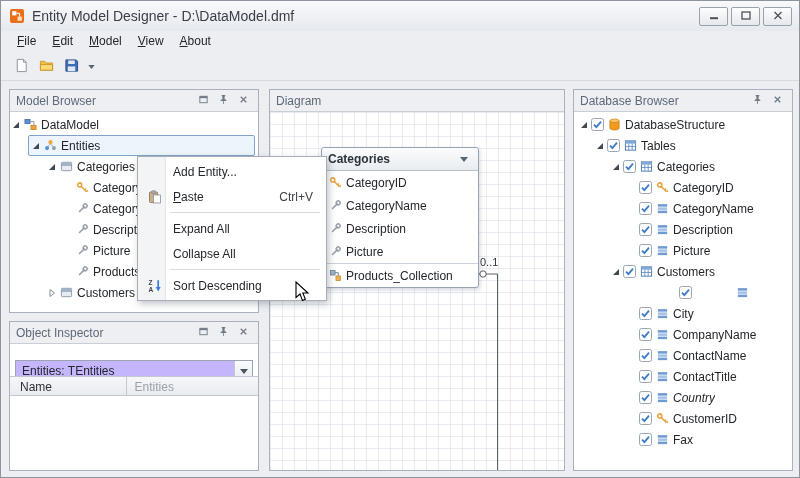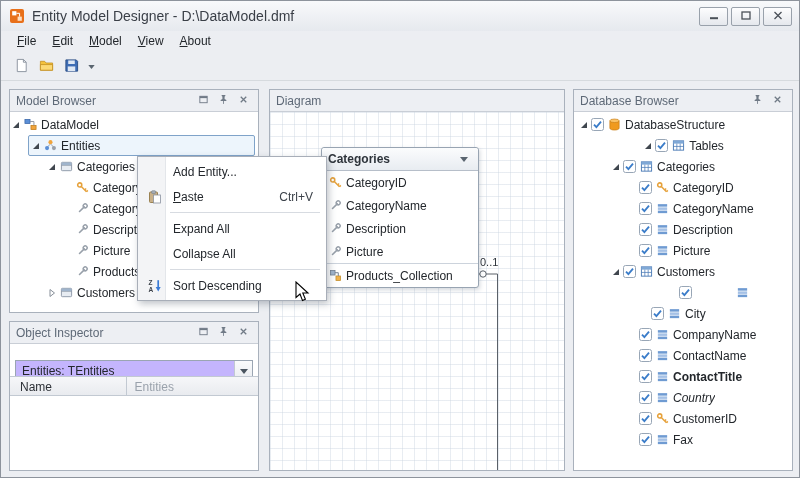--- a/index.html
+++ b/index.html
@@ -435,21 +435,21 @@
             </svg>
           </span>
           <span class="icon">
             <svg width="13" height="13" viewBox="0 0 14 14">
               <path d="M2 3v8c0 1.1 2.2 2 5 2s5-.9 5-2V3" fill="#f09a1e" stroke="#c67a10" stroke-width="0.7"></path>
               <ellipse cx="7" cy="3" rx="5" ry="1.9" fill="#fbc367" stroke="#c67a10" stroke-width="0.7"></ellipse>
             </svg>
           </span>
           <span class="lbl">DatabaseStructure</span>
         </div>
-        <div class="tree-row" style=" justify-content: center;">
+        <div class="tree-row" style="padding-left: 20px;">
           <span class="arrow">
             <svg width="10" height="10" viewBox="0 0 10 10">
               <polygon points="8,2 8,8 2,8" fill="#40474f"></polygon>
             </svg>
           </span>
           <span class="cbx">
             <svg width="13" height="13" viewBox="0 0 13 13">
               <rect x="0.5" y="0.5" width="12" height="12" rx="2" fill="#fff" stroke="#98a6b6"></rect>
               <path d="M3 6.6l2.4 2.6L10 3.7" fill="none" stroke="#3a7cc9" stroke-width="1.8"></path>
             </svg>
@@ -582,21 +582,21 @@
           </span>
           <span class="icon">
             <svg width="13" height="13" viewBox="0 0 14 14">
               <rect x="2" y="2.3" width="10" height="2.7" fill="#6f9bd2"></rect>
               <rect x="2" y="5.8" width="10" height="2.7" fill="#a5c1e6"></rect>
               <rect x="2" y="9.3" width="10" height="2.7" fill="#6f9bd2"></rect>
             </svg>
           </span>
           <span class="lbl">Address</span>
         </div>
-        <div class="tree-row" style="padding-left: 52px; margin-left: 12px;">
+        <div class="tree-row" style="padding-left: 52px;">
           <span class="arrow"></span>
           <span class="cbx">
             <svg width="13" height="13" viewBox="0 0 13 13">
               <rect x="0.5" y="0.5" width="12" height="12" rx="2" fill="#fff" stroke="#98a6b6"></rect>
               <path d="M3 6.6l2.4 2.6L10 3.7" fill="none" stroke="#3a7cc9" stroke-width="1.8"></path>
             </svg>
           </span>
           <span class="icon">
             <svg width="13" height="13" viewBox="0 0 14 14">
               <rect x="2" y="2.3" width="10" height="2.7" fill="#6f9bd2"></rect>
@@ -633,21 +633,21 @@
           </span>
           <span class="icon">
             <svg width="13" height="13" viewBox="0 0 14 14">
               <rect x="2" y="2.3" width="10" height="2.7" fill="#6f9bd2"></rect>
               <rect x="2" y="5.8" width="10" height="2.7" fill="#a5c1e6"></rect>
               <rect x="2" y="9.3" width="10" height="2.7" fill="#6f9bd2"></rect>
             </svg>
           </span>
           <span class="lbl">ContactName</span>
         </div>
-        <div class="tree-row" style="padding-left: 52px; font-weight: bold;">
+        <div class="tree-row" style="padding-left: 52px;">
           <span class="arrow"></span>
           <span class="cbx">
             <svg width="13" height="13" viewBox="0 0 13 13">
               <rect x="0.5" y="0.5" width="12" height="12" rx="2" fill="#fff" stroke="#98a6b6"></rect>
               <path d="M3 6.6l2.4 2.6L10 3.7" fill="none" stroke="#3a7cc9" stroke-width="1.8"></path>
             </svg>
           </span>
           <span class="icon">
             <svg width="13" height="13" viewBox="0 0 14 14">
               <rect x="2" y="2.3" width="10" height="2.7" fill="#6f9bd2"></rect>

